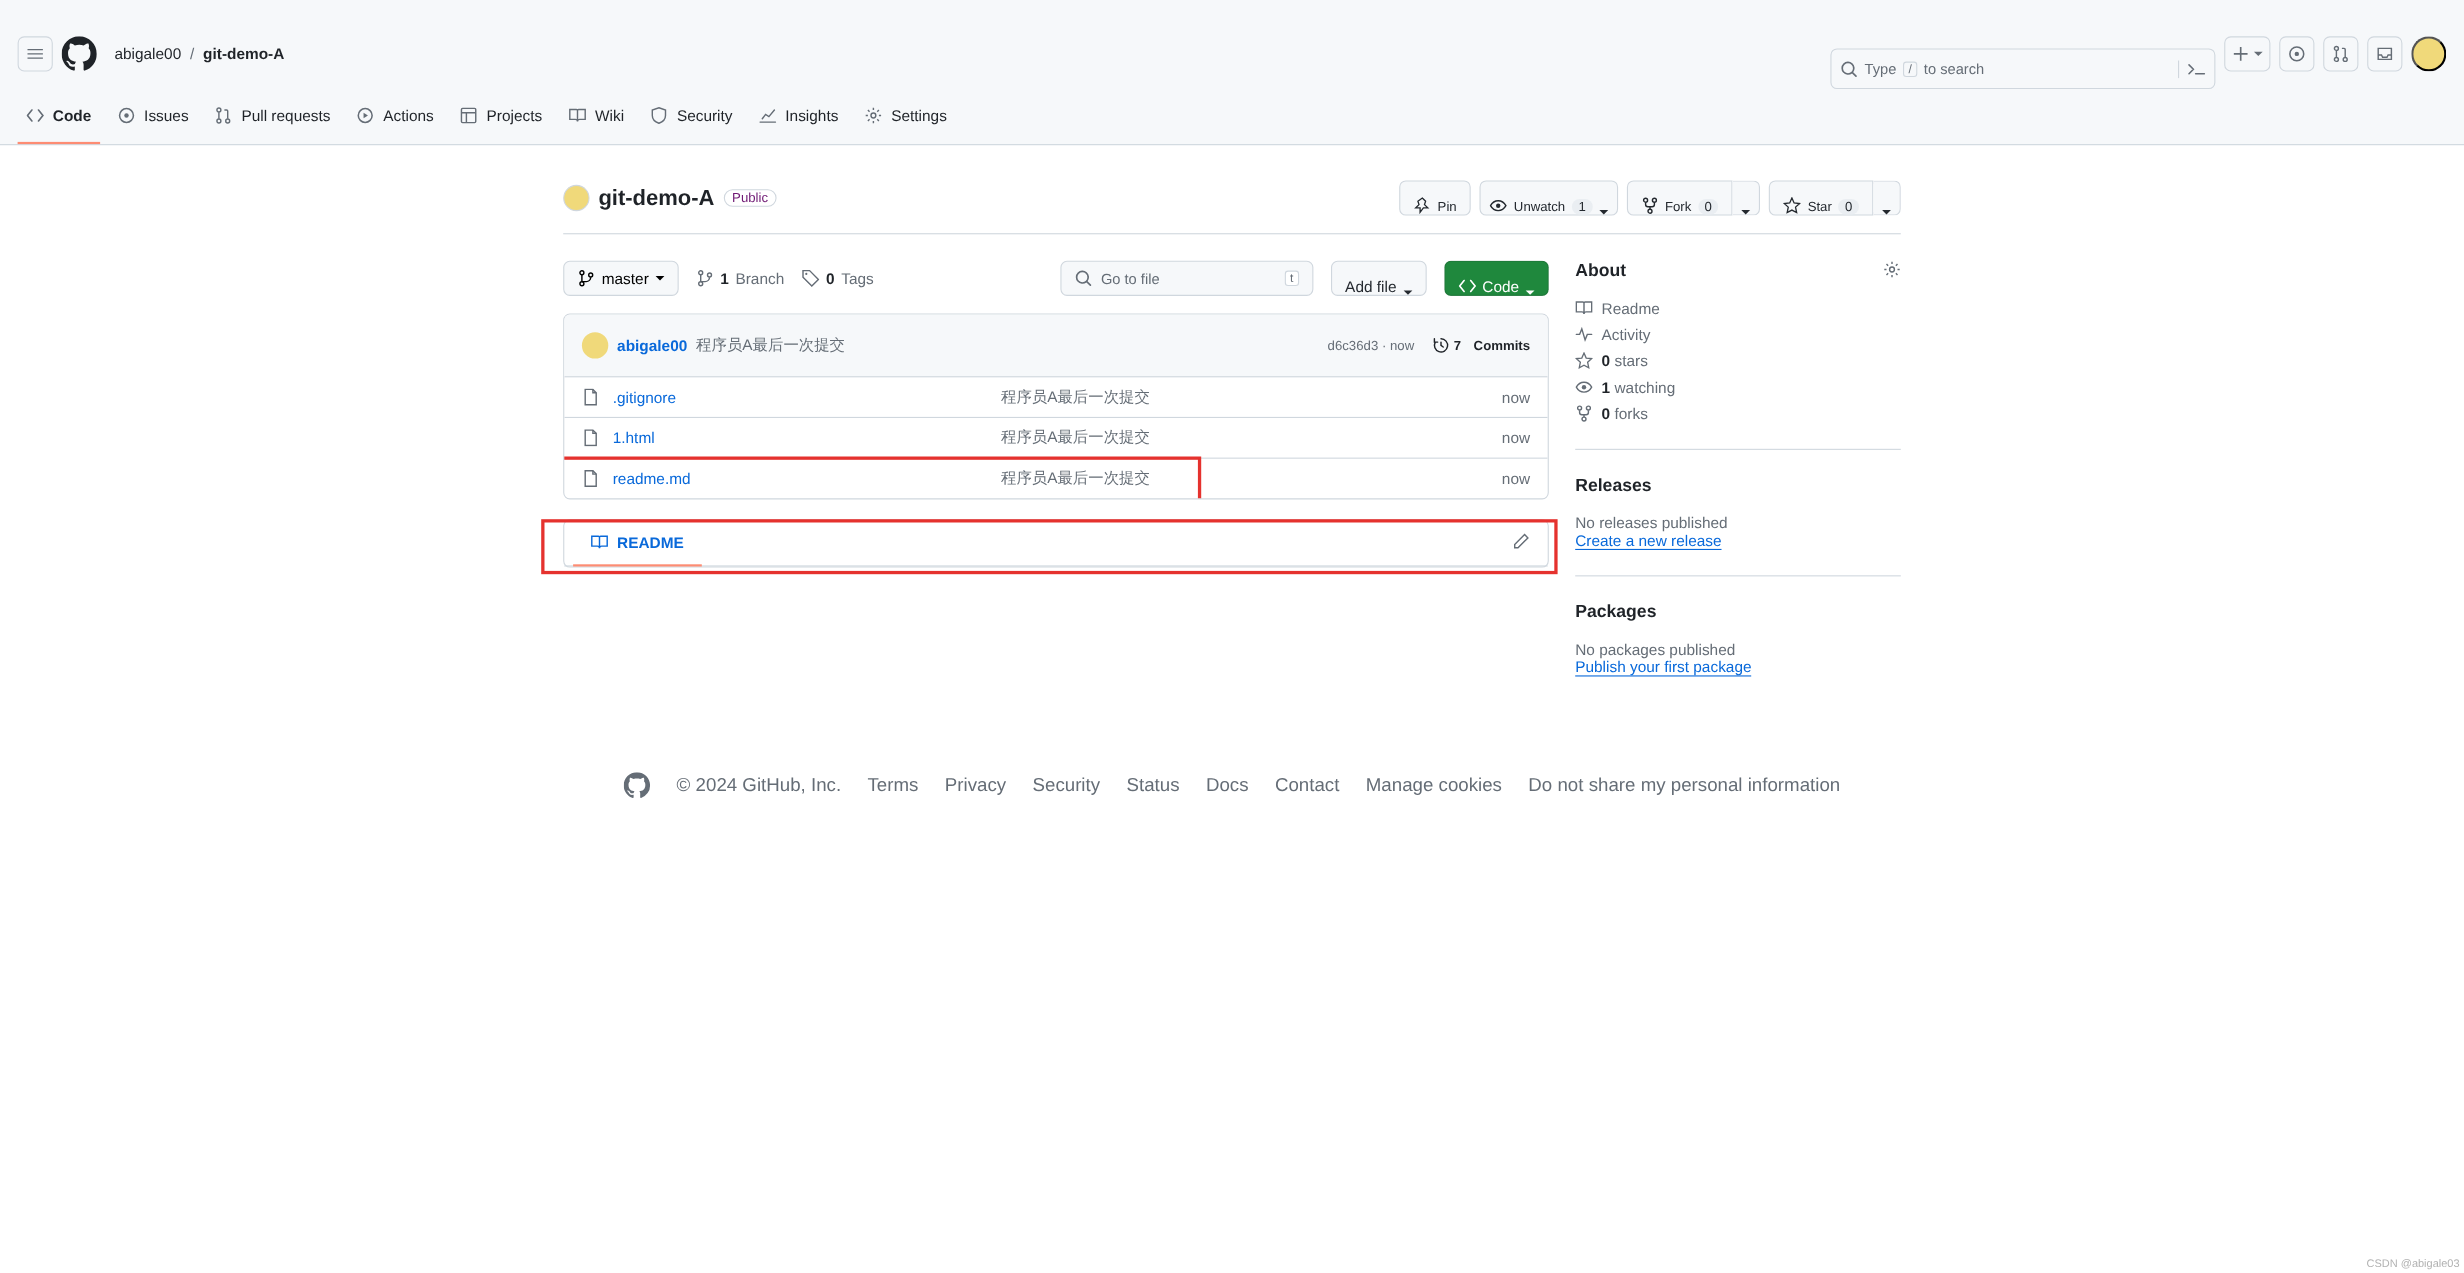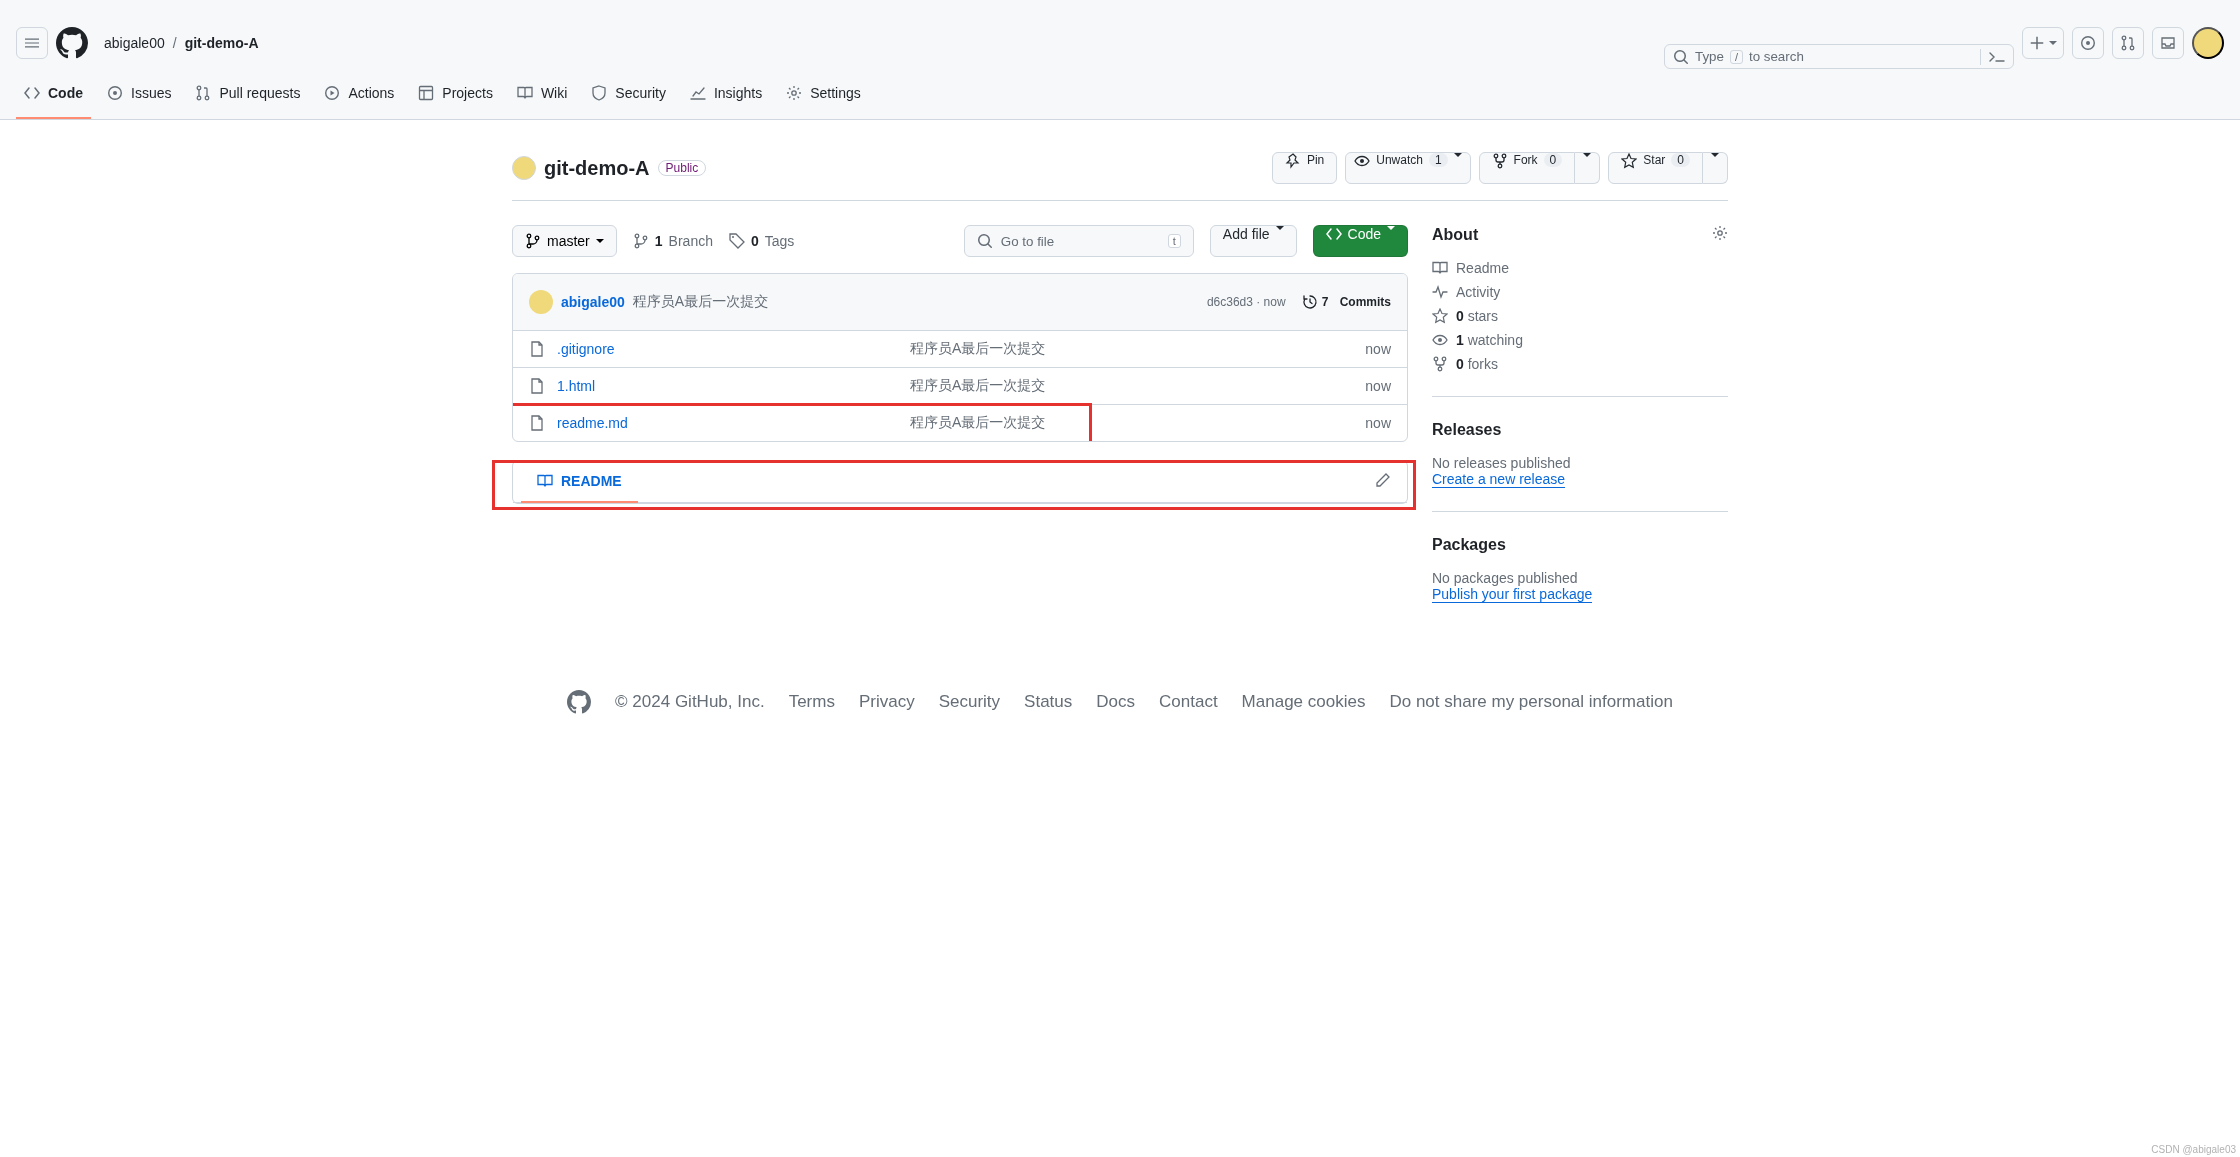--- a/index.html
+++ b/index.html
@@ -9,42 +9,42 @@
 
 
 .app-header { display: flex; align-items: center; padding: 16px 16px 8px 16px; gap: 8px; background: #f6f8fa; }
 .burger { width: 32px; height: 32px; border: 1px solid #d0d7de; border-radius: 6px; display: flex; align-items: center; justify-content: center; background: #f6f8fa; color: #656d76; }
 .logo { width: 32px; height: 32px; color: #1f2328; display:flex;align-items:center;justify-content:center;}
 .breadcrumbs { display: flex; align-items: center; gap: 8px; font-size: 14px; margin-left: 8px; }
 .breadcrumbs .owner { color: #1f2328; }
 .breadcrumbs .sep { color: #656d76; }
 .breadcrumbs .repo { font-weight: 600; color: #1f2328; }
 .header-spacer { flex: 1; }
-.search-box { display: flex; align-items: center; width: 350px; height: 25px; border: 1px solid #d0d7de; border-radius: 6px; padding: 0 8px; background: #f6f8fa; color: #656d76; gap: 6px; margin-top: 28px;}
+.search-box { display: flex; align-items: center; width: 350px; height: 37px; border: 1px solid #d0d7de; border-radius: 6px; padding: 0 8px; background: #f6f8fa; color: #656d76; gap: 6px; margin-top: 28px;}
 .search-box .slash { border: 1px solid #d0d7de; border-radius: 3px; padding: 0 4px; font-size: 11px; }
 .search-box .cmd { border-left: 1px solid #d0d7de; padding-left: 8px; margin-left: auto; display:flex;align-items:center;color:#656d76;}
 .hdr-btn { height: 32px; min-width: 32px; border: 1px solid #d0d7de; border-radius: 6px; background: #f6f8fa; color: #656d76; display: flex; align-items: center; justify-content: center; padding: 0 6px; gap: 4px; }
 .avatar-sm { width: 32px; height: 32px; border-radius: 50%; background: #f0d97a; display:flex;align-items:center;justify-content:center;}
 .caret { width: 0; height: 0; border-left: 4px solid transparent; border-right: 4px solid transparent; border-top: 4px solid currentColor; }
 
 
 .repo-nav { display: flex; align-items: center; padding: 0 16px; border-bottom: 1px solid #d0d7de; background: #f6f8fa; gap: 8px; }
 .repo-nav-item { display: flex; align-items: center; gap: 8px; padding: 8px 8px 16px; color: #1f2328; border-bottom: 2px solid transparent; font-size: 14px; }
 .repo-nav-item.selected { border-bottom-color: #fd8c73; font-weight: 600; }
 .repo-nav-item .icon { color: #656d76; }
 .repo-nav-item.selected .icon { color: #656d76; }
 
 
 .main { max-width: 1280px; margin: 0 auto; padding: 16px 32px; }
 .repo-header { display: flex; align-items: center; gap: 8px; padding: 16px 0; border-bottom: 1px solid #d0d7de; }
 .repo-avatar { width: 24px; height: 24px; border-radius: 50%; background: #f0d97a; border: 1px solid #d0d7de;}
 .repo-title { font-size: 20px; font-weight: 600; }
 .badge-public { border: 1px solid #d0d7de; border-radius: 2em; padding: 0 7px; font-size: 12px; color: #701a75; font-weight: 500; }
 .repo-actions { margin-left: auto; display: flex; gap: 8px; }
-.btn { display: flex; align-items: flex-start; gap: 6px; height: 32px; padding: 0 12px; border: 1px solid #d0d7de; border-radius: 6px; background: #f6f8fa; color: #24292f; font-size: 12px; font-weight: 500; }
+.btn { display: flex; align-items: flex-end; gap: 6px; height: 32px; padding: 0 12px; border: 1px solid #d0d7de; border-radius: 6px; background: #f6f8fa; color: #24292f; font-size: 12px; font-weight: 500; }
 .btn .count { background: #eaeef2; border-radius: 2em; padding: 0 6px; font-size: 12px; color: #24292f;}
 .btn-group { display: flex; }
 .btn-group .btn { border-radius: 0; }
 .btn-group .btn:first-child { border-radius: 6px 0 0 6px; }
 .btn-group .btn:last-child { border-radius: 0 6px 6px 0; border-left: 0; padding: 0 8px;}
 .btn-group .btn:only-child { border-radius: 6px; border-left: 1px solid #d0d7de;}
 
 .layout { display: grid; grid-template-columns: minmax(0, 1fr) 296px; gap: 24px; margin-top: 24px; }
 
 .file-nav { display: flex; align-items: center; gap: 16px; margin-bottom: 16px; }

